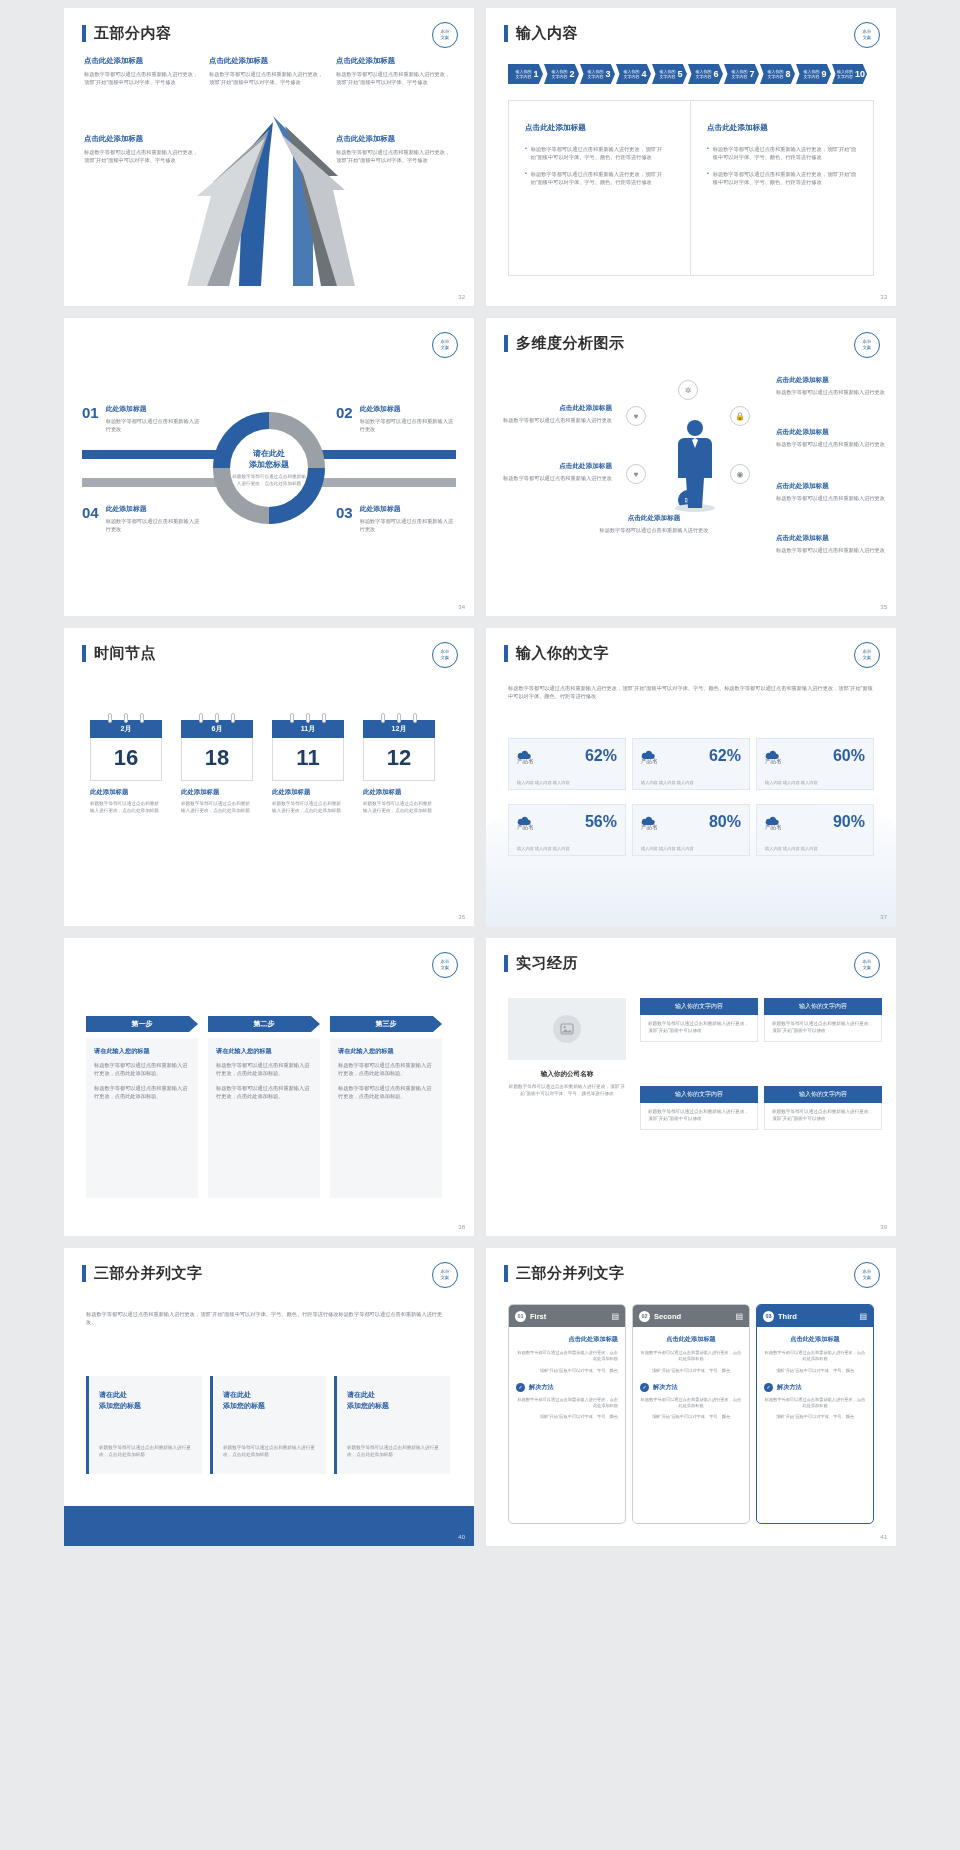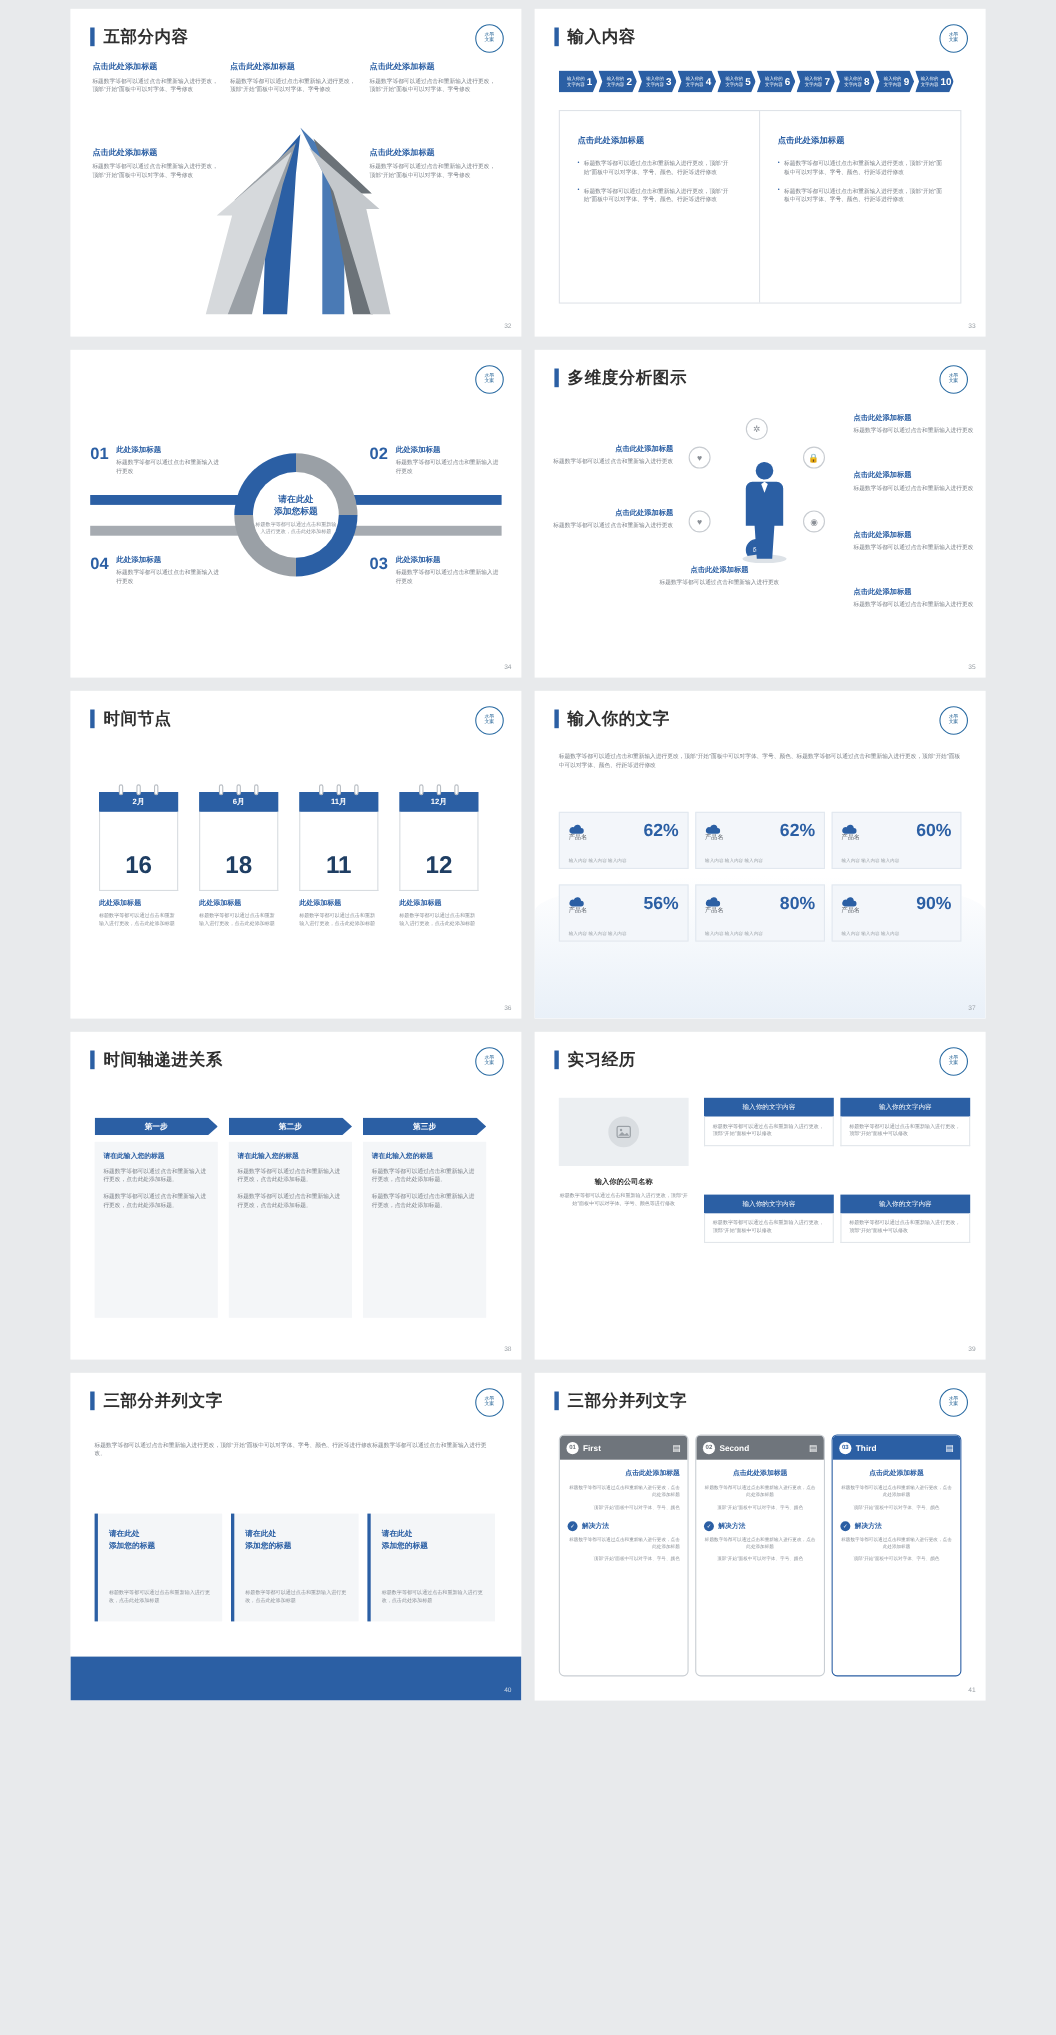--- a/index.html
+++ b/index.html
@@ -121,21 +121,21 @@
   }
   .hex.blue { background: #2b5fa4; border-color: #2b5fa4; color: #fff; }
   .silhouette {
     position: absolute; left: 56px; top: 38px; width: 46px; height: 96px;
   }
 
   
   .cal { position: absolute; width: 72px; }
   .cal .top { background: #2b5fa4; color: #fff; font-size: 7px; text-align: center; padding: 4px 0; font-weight: bold; }
   .cal .bot { border: 1px solid #d8dce0; border-top: none; text-align: center; padding: 7px 0 9px; }
-  .cal .bot .d { font-size: 22px; color: #1f3e63; font-weight: bold; margin-top: 29px; }
+  .cal .bot .d { font-size: 22px; color: #1f3e63; font-weight: bold; }
   .cal .rings { position: absolute; top: -7px; left: 0; right: 0; display: flex; justify-content: space-around; padding: 0 12px; }
   .cal .rings i { display: block; width: 4px; height: 10px; background: #fff; border: 1px solid #b9bec4; border-radius: 2px; }
   .cal-cap { font-size: 6.4px; color: #2b5fa4; font-weight: bold; margin: 7px 0 4px; }
 
   
   .s37-card {
     position: absolute; width: 118px; height: 52px;
     background: #f3f6fa; border: 1px solid #e2e8ef;
     padding: 7px 8px;
   }
@@ -549,24 +549,20 @@
       <div class="cloudicon"><svg width="14" height="10" viewBox="0 0 14 10">
             <path d="M3 9h8a2.6 2.6 0 0 0 .2-5.2A3.4 3.4 0 0 0 4.6 3 2.9 2.9 0 0 0 3 9z" fill="#2b5fa4"></path>
           </svg></div>
       <div class="nm">产品名</div>
       <div class="dsc">输入内容 输入内容 输入内容</div>
     </div>
     <div class="slide-num">37</div>
   </div>
 
   <div class="slide">
-    <div class="title-row">
-      <div class="title-bar"></div>
-      <div class="title-txt">时间轴递进关系</div>
-    </div>
     <div class="logo">
         <span>水墨<br>文案</span>
       </div>
 
     <div class="step-head" style="left:22px; top:78px;">
         <span>第一步</span>
       </div>
     <div class="step-head" style="left:144px; top:78px;">
         <span>第二步</span>
       </div>

